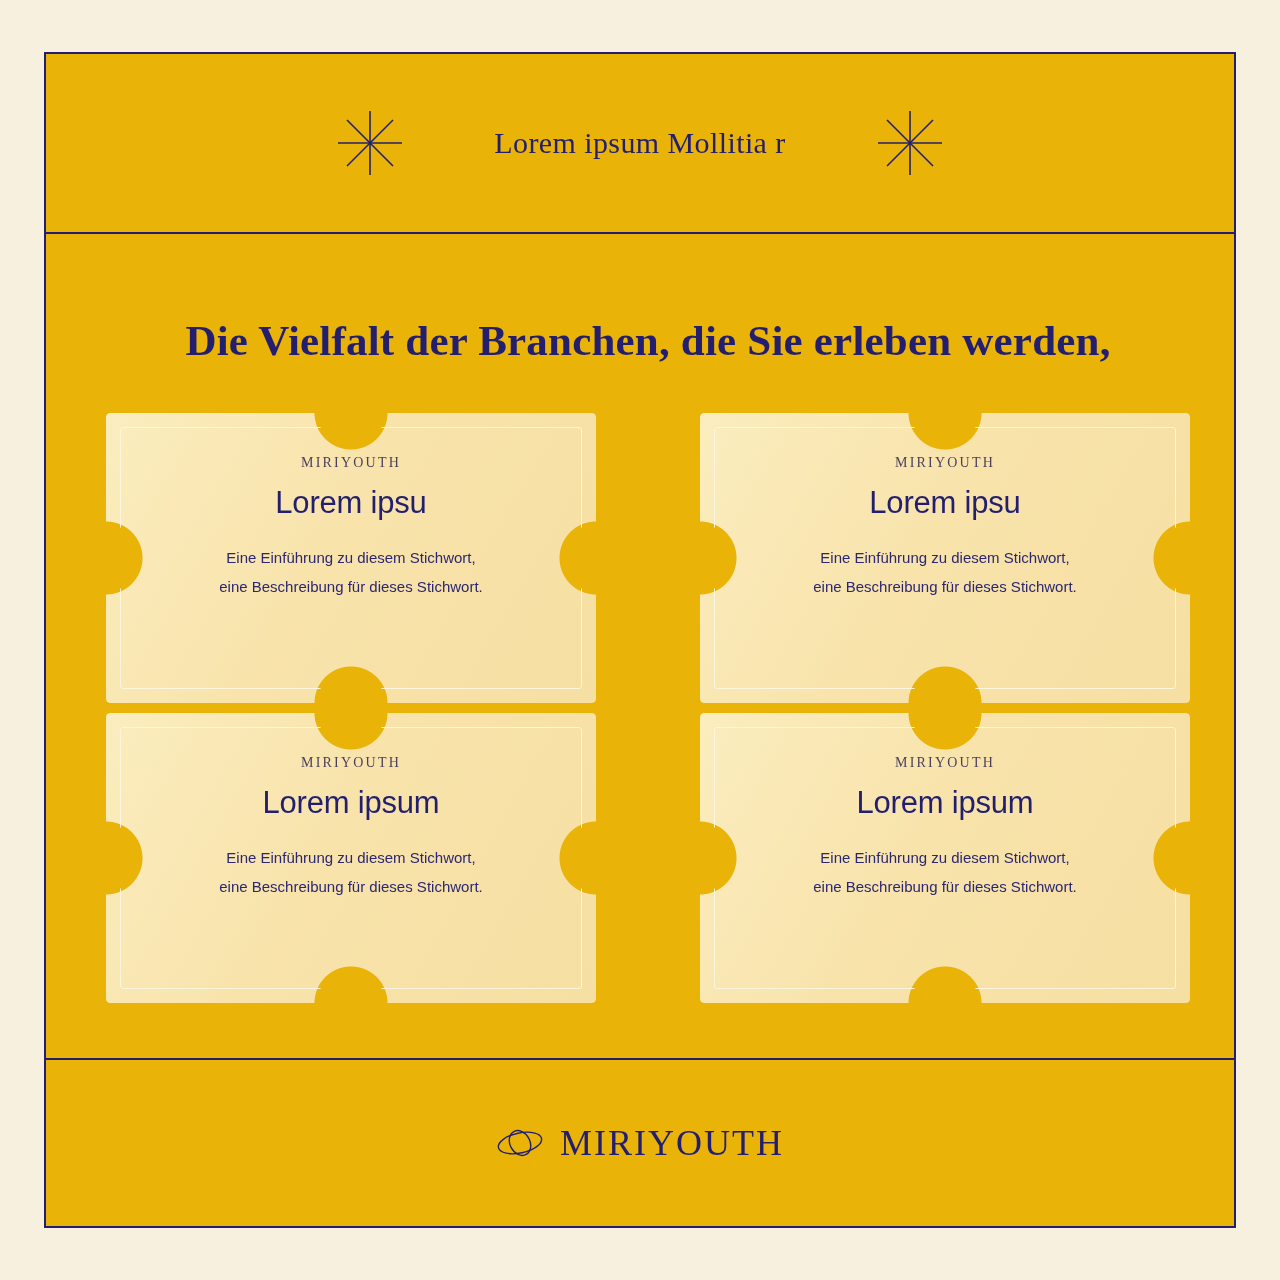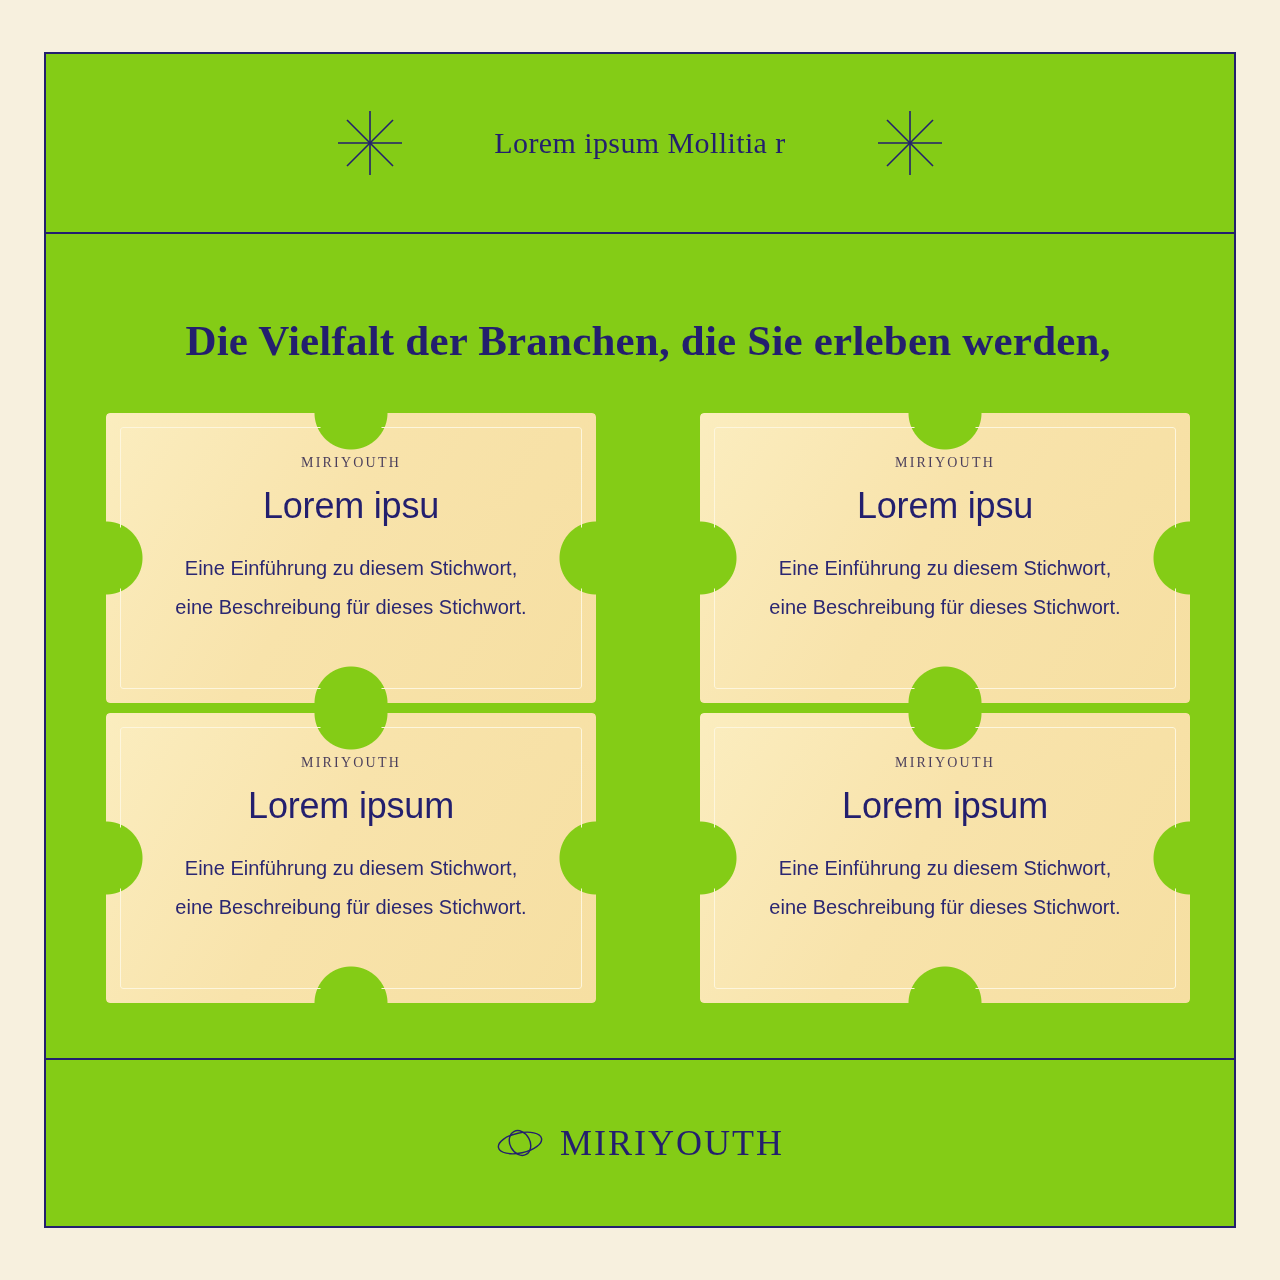--- a/index.html
+++ b/index.html
@@ -14,21 +14,21 @@
     overflow: hidden;
   }
   .poster {
     position: absolute;
     left: 44px;
     top: 52px;
     width: 1192px;
     height: 1176px;
     border: 2px solid #231f6e;
     box-sizing: border-box;
-    background: #84cc16;
+    background: #eab308;
   }
   
   .header {
     position: absolute;
     left: 0;
     top: 0;
     width: 100%;
     height: 180px;
     border-bottom: 2px solid #231f6e;
     box-sizing: border-box;
@@ -135,28 +135,28 @@
     box-sizing: border-box;
   }
   .ticket-brand {
     font-family: "Liberation Serif", serif;
     font-size: 14px;
     letter-spacing: 2.2px;
     color: #4b3f5c;
   }
   .ticket-title {
     font-family: "Liberation Sans", sans-serif;
-    font-size: 36px;
+    font-size: 31px;
     color: #231f6e;
     margin-top: 14px;
     letter-spacing: -0.2px;
   }
   .ticket-desc {
     font-family: "Liberation Sans", sans-serif;
-    font-size: 20px;
+    font-size: 15px;
     color: #2b2772;
     text-align: center;
     line-height: 1.95;
     margin-top: 22px;
   }
   
   .footer {
     position: absolute;
     left: 0;
     bottom: 0;

